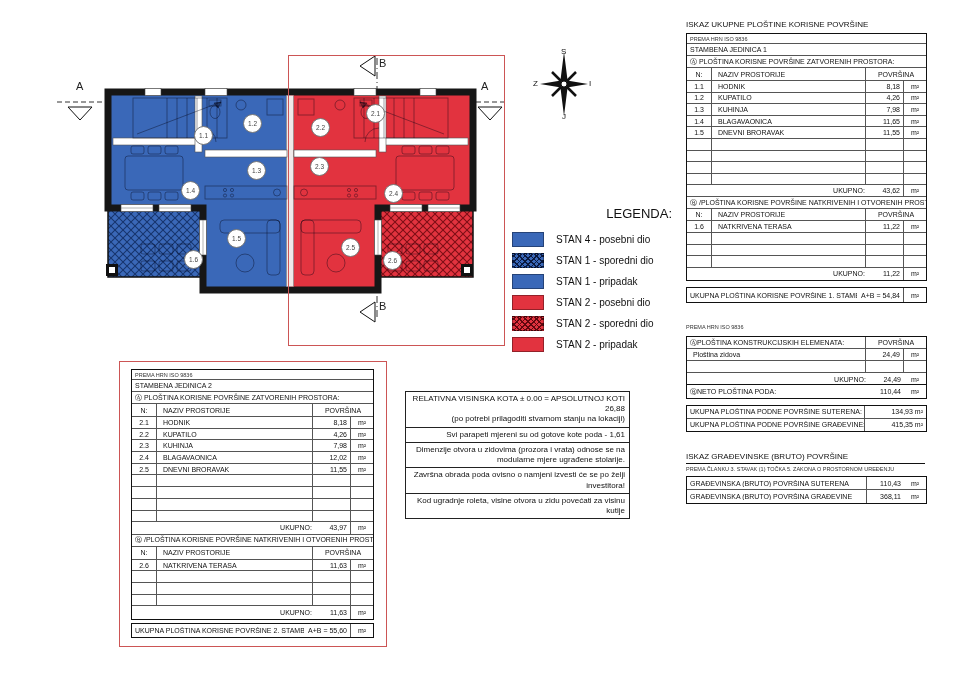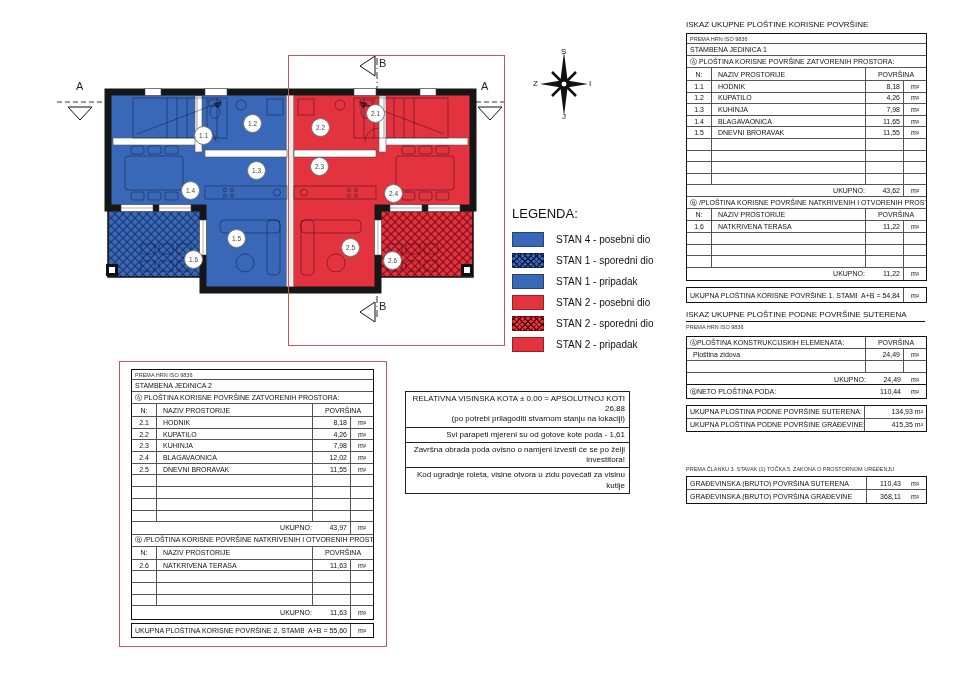--- a/index.html
+++ b/index.html
@@ -11,21 +11,21 @@
   
   .badge{position:absolute;width:17px;height:17px;border-radius:50%;background:#fff;
          border:1px solid #777;font-size:6.5px;color:#444;display:flex;align-items:center;
          justify-content:center;z-index:3;}
   .ovl{position:absolute;border:1px solid #cc5555;z-index:5;pointer-events:none;}
   .mletter{position:absolute;font-size:11px;color:#222;z-index:3;}
   .cletter{position:absolute;font-size:8px;color:#111;z-index:3;}
 
   
   .legend{position:absolute;left:512px;top:206px;width:160px;}
-  .legend-title{font-size:13px;margin-bottom:12px;color:#111;}
+  .legend-title{font-size:13px;margin-bottom:12px;color:#111;text-align:right;}
   .lg-item{display:flex;align-items:center;height:13px;margin-bottom:8px;}
   .sw{width:30px;height:13px;margin-right:12px;border:.5px solid rgba(0,0,0,.35);flex:0 0 auto;}
   .sw-blue{background:#3a68b8;}
   .sw-red{background:#e2333f;}
   .sw-blue-h{background-color:#3a68b8;background-image:
     repeating-linear-gradient(45deg,rgba(8,22,58,.95) 0 1px,transparent 1px 4px),
     repeating-linear-gradient(-45deg,rgba(8,22,58,.95) 0 1px,transparent 1px 4px);}
   .sw-red-h{background-color:#e2333f;background-image:
     repeating-linear-gradient(45deg,rgba(90,5,12,.95) 0 1px,transparent 1px 4px),
     repeating-linear-gradient(-45deg,rgba(90,5,12,.95) 0 1px,transparent 1px 4px);}
@@ -316,20 +316,23 @@
 
   <div class="notes">
     <div class="note-row">
       <div>RELATIVNA VISINSKA KOTA  ± 0.00 = APSOLUTNOJ KOTI  26,88</div>
       <div>(po potrebi prilagoditi stvarnom stanju na lokaciji)</div>
     </div>
     <div class="note-row">
         <div>Svi parapeti mjereni su od gotove kote poda  - 1,61</div>
       </div>
     <div class="note-row">
+        <div>Dimenzije otvora u zidovima (prozora i vrata) odnose se na modularne  mjere ugrađene stolarije.</div>
+      </div>
+    <div class="note-row">
         <div>Završna obrada poda ovisno o namjeni izvesti će se po želji investitora!</div>
       </div>
     <div class="note-row">
         <div>Kod ugradnje roleta, visine otvora u zidu povećati za visinu kutije</div>
       </div>
   </div>
 
   <div class="abs box" style="left:131px;top:369px;width:241px;">
     <div class="trow h10">
         <div class="full tiny">PREMA HRN ISO 9836</div>
@@ -564,21 +567,20 @@
       </div>
   </div>
   <div class="abs box" style="left:686px;top:287px;width:239px;">
     <div class="trow h14">
       <div class="c-name" style="padding-left:3px;">UKUPNA PLOŠTINA KORISNE POVRŠINE 1. STAMBENE JED:</div>
       <div class="c-val" style="border-left:none;width:46px;">A+B = 54,84</div>
       <div class="c-unit">m²</div>
     </div>
   </div>
 
-  <div class="abs tbl-title ruled" style="left:686px;top:310px;width:239px;">ISKAZ UKUPNE PLOŠTINE PODNE POVRŠINE SUTERENA</div>
   <div class="abs tiny" style="left:686px;top:324px;">PREMA HRN ISO 9836</div>
   <div class="abs box" style="left:686px;top:336px;width:239px;">
     <div class="trow h12">
       <div class="c-name" style="padding-left:3px;">ⒶPLOŠTINA KONSTRUKCIJSKIH ELEMENATA:</div>
       <div class="c-area">POVRŠINA</div>
     </div>
     <div class="trow h12">
       <div class="c-name">Ploština  zidova</div>
       <div class="c-val">24,49</div>
       <div class="c-unit">m²</div>
@@ -605,20 +607,21 @@
     <div class="trow h125">
       <div class="c-name" style="padding-left:3px;">UKUPNA PLOŠTINA PODNE POVRŠINE SUTERENA:</div>
       <div class="c-area" style="width:62px;justify-content:flex-end;padding-right:3px;box-sizing:border-box;"><span>134,93</span>&nbsp;<span>m²</span></div>
     </div>
     <div class="trow h125">
       <div class="c-name" style="padding-left:3px;">UKUPNA PLOŠTINA PODNE POVRŠINE GRAĐEVINE:</div>
       <div class="c-area" style="width:62px;justify-content:flex-end;padding-right:3px;box-sizing:border-box;"><span>415,35</span>&nbsp;<span>m²</span></div>
     </div>
   </div>
 
+  <div class="abs tbl-title ruled" style="left:686px;top:452px;width:239px;">ISKAZ GRAĐEVINSKE (BRUTO) POVRŠINE</div>
   <div class="abs tiny" style="left:686px;top:466px;">PREMA ČLANKU 3. STAVAK (1) TOČKA 5. ZAKONA O PROSTORNOM UREĐENJU</div>
   <div class="abs box" style="left:686px;top:476px;width:239px;">
     <div class="trow h13">
       <div class="c-name" style="padding-left:3px;">GRAĐEVINSKA (BRUTO) POVRŠINA SUTERENA</div>
       <div class="c-val">110,43</div>
       <div class="c-unit" style="border-left:none;">m²</div>
     </div>
     <div class="trow h13">
       <div class="c-name" style="padding-left:3px;">GRAĐEVINSKA (BRUTO) POVRŠINA GRAĐEVINE</div>
       <div class="c-val">368,11</div>

